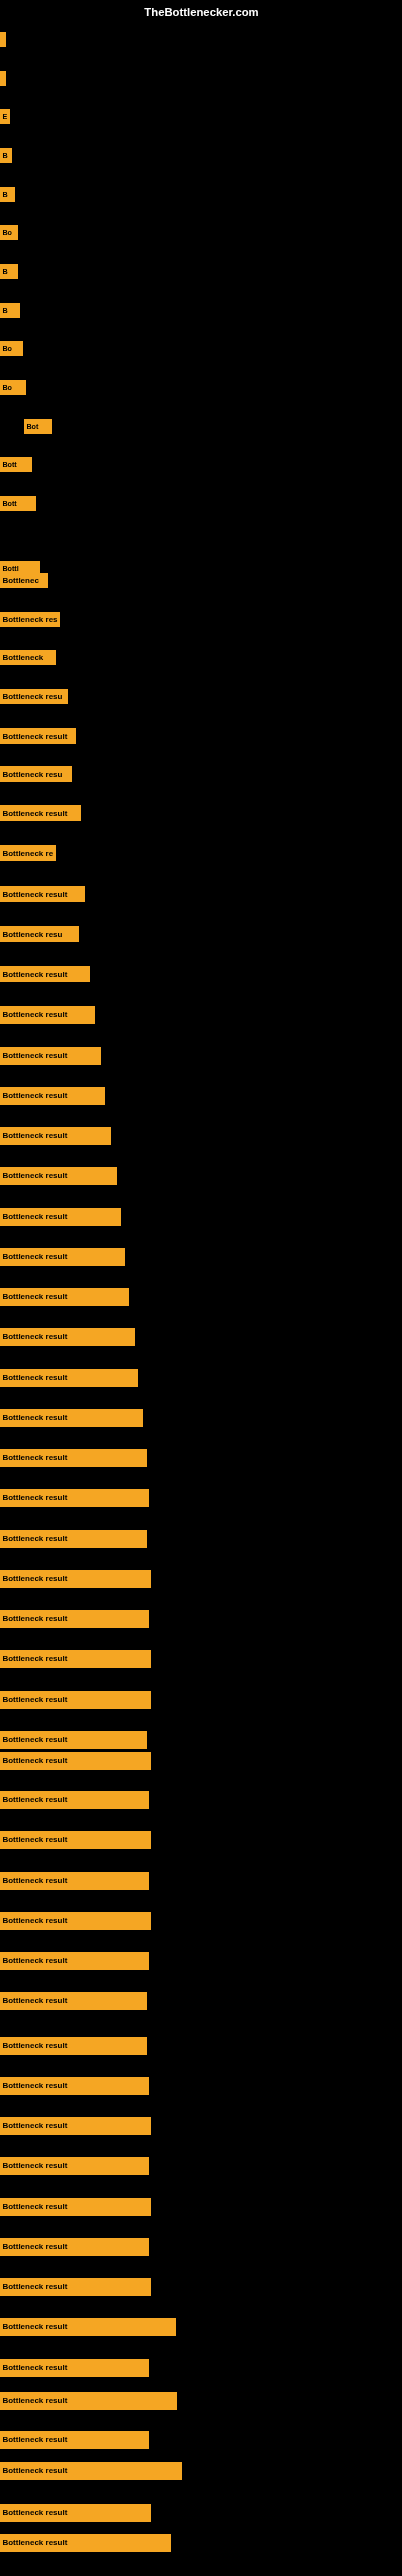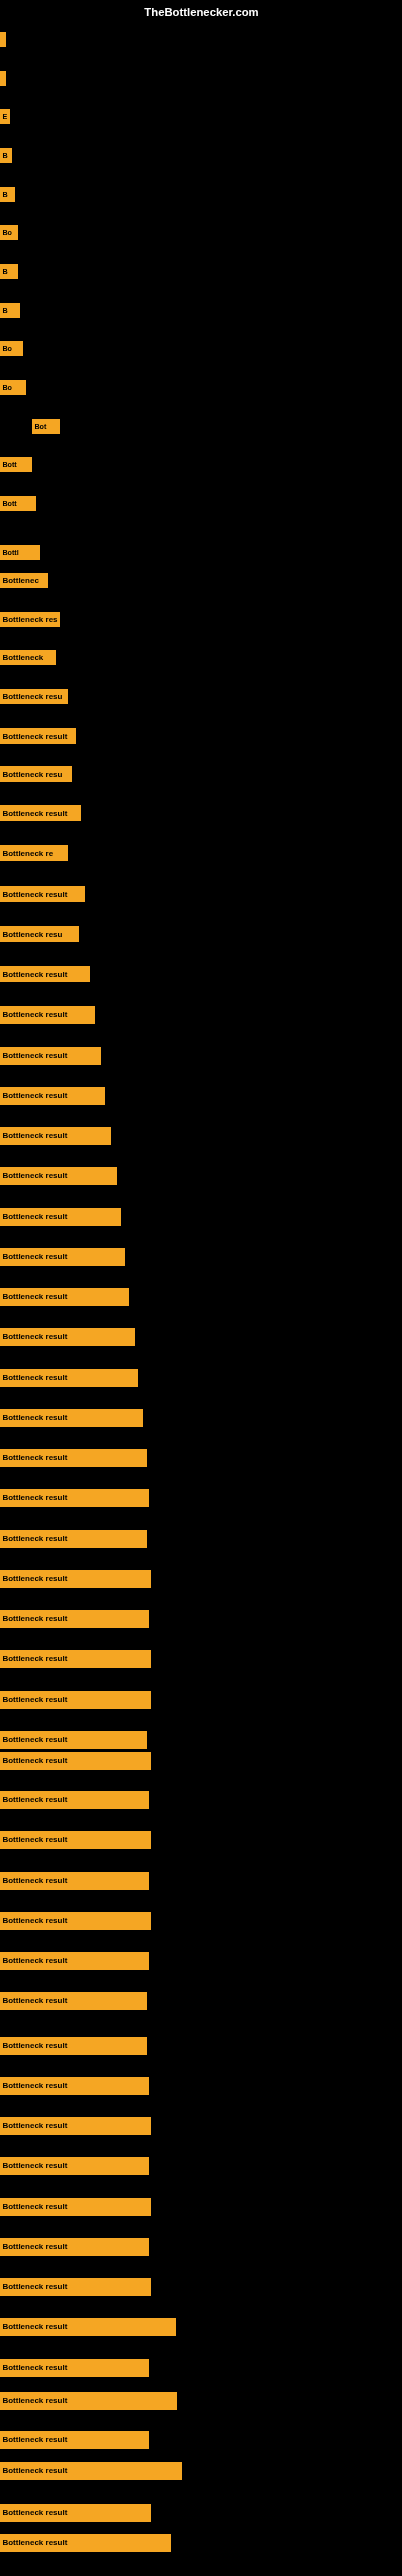--- a/index.html
+++ b/index.html
@@ -74,30 +74,30 @@
     </div>
     <div class="bar-container" style="top: 303px; left: 0px;">
       <div class="bar" style="width: 20px; height: 14.5px; font-size: 7.2px;">B</div>
     </div>
     <div class="bar-container" style="top: 341px; left: 0px;">
       <div class="bar" style="width: 22.5px; height: 14.5px; font-size: 7.2px;">Bo</div>
     </div>
     <div class="bar-container" style="top: 380px; left: 0px;">
       <div class="bar" style="width: 26px; height: 14.5px; font-size: 7.2px;">Bo</div>
     </div>
-    <div class="bar-container" style="top: 419px; left: 12px; padding-left: 20px;">
+    <div class="bar-container" style="top: 419px; left: 4px; padding-left: 20px;">
       <div class="bar" style="width: 28px; height: 14.5px; font-size: 7.2px;">Bot</div>
     </div>
     <div class="bar-container" style="top: 457px; left: 0px;">
       <div class="bar" style="width: 32px; height: 14.5px; font-size: 7.2px;">Bott</div>
     </div>
     <div class="bar-container" style="top: 496px; left: 0px;">
       <div class="bar" style="width: 36px; height: 14.5px; font-size: 7.2px;">Bott</div>
     </div>
-    <div class="bar-container" style="top: 545px; left: 0px;">
+    <div class="bar-container" style="top: 561px; left: 0px;">
       <div class="bar" style="width: 40px; height: 14.5px; font-size: 7.2px;">Bottl</div>
     </div>
     <div class="bar-container" style="top: 573px; left: 0px;">
       <div class="bar" style="width: 48px; height: 14.5px; font-size: 8px;">Bottlenec</div>
     </div>
     <div class="bar-container" style="top: 612px; left: 0px; text-align: right;">
       <div class="bar" style="width: 60px; height: 14.5px; font-size: 8px;">Bottleneck res</div>
     </div>
     <div class="bar-container" style="top: 650px; left: 0px; border-radius: 6px;">
       <div class="bar" style="width: 56px; height: 14.5px; font-size: 8px;">Bottleneck</div>
@@ -108,21 +108,21 @@
     <div class="bar-container" style="top: 728px; left: 0px;">
       <div class="bar" style="width: 76px; height: 16px; font-size: 8px;">Bottleneck result</div>
     </div>
     <div class="bar-container" style="top: 766px; left: 0px;">
       <div class="bar" style="width: 72px; height: 16px; font-size: 8px;">Bottleneck resu</div>
     </div>
     <div class="bar-container" style="top: 805px; left: 0px;">
       <div class="bar" style="width: 81px; height: 16px; font-size: 8px;">Bottleneck result</div>
     </div>
     <div class="bar-container" style="top: 845px; left: 0px;">
-      <div class="bar" style="width: 68px; height: 16px; font-size: 8px;">Bottleneck re</div>
+      <div class="bar" style="width: 56px; height: 16px; font-size: 8px;">Bottleneck re</div>
     </div>
     <div class="bar-container" style="top: 886px; left: 0px;">
       <div class="bar" style="width: 85px; height: 16px; font-size: 8px;">Bottleneck result</div>
     </div>
     <div class="bar-container" style="top: 926px; left: 0px;">
       <div class="bar" style="width: 79px; height: 16px; font-size: 8px;">Bottleneck resu</div>
     </div>
     <div class="bar-container" style="top: 966px; left: 0px;">
       <div class="bar" style="width: 90px; height: 16px; font-size: 8px;">Bottleneck result</div>
     </div>

